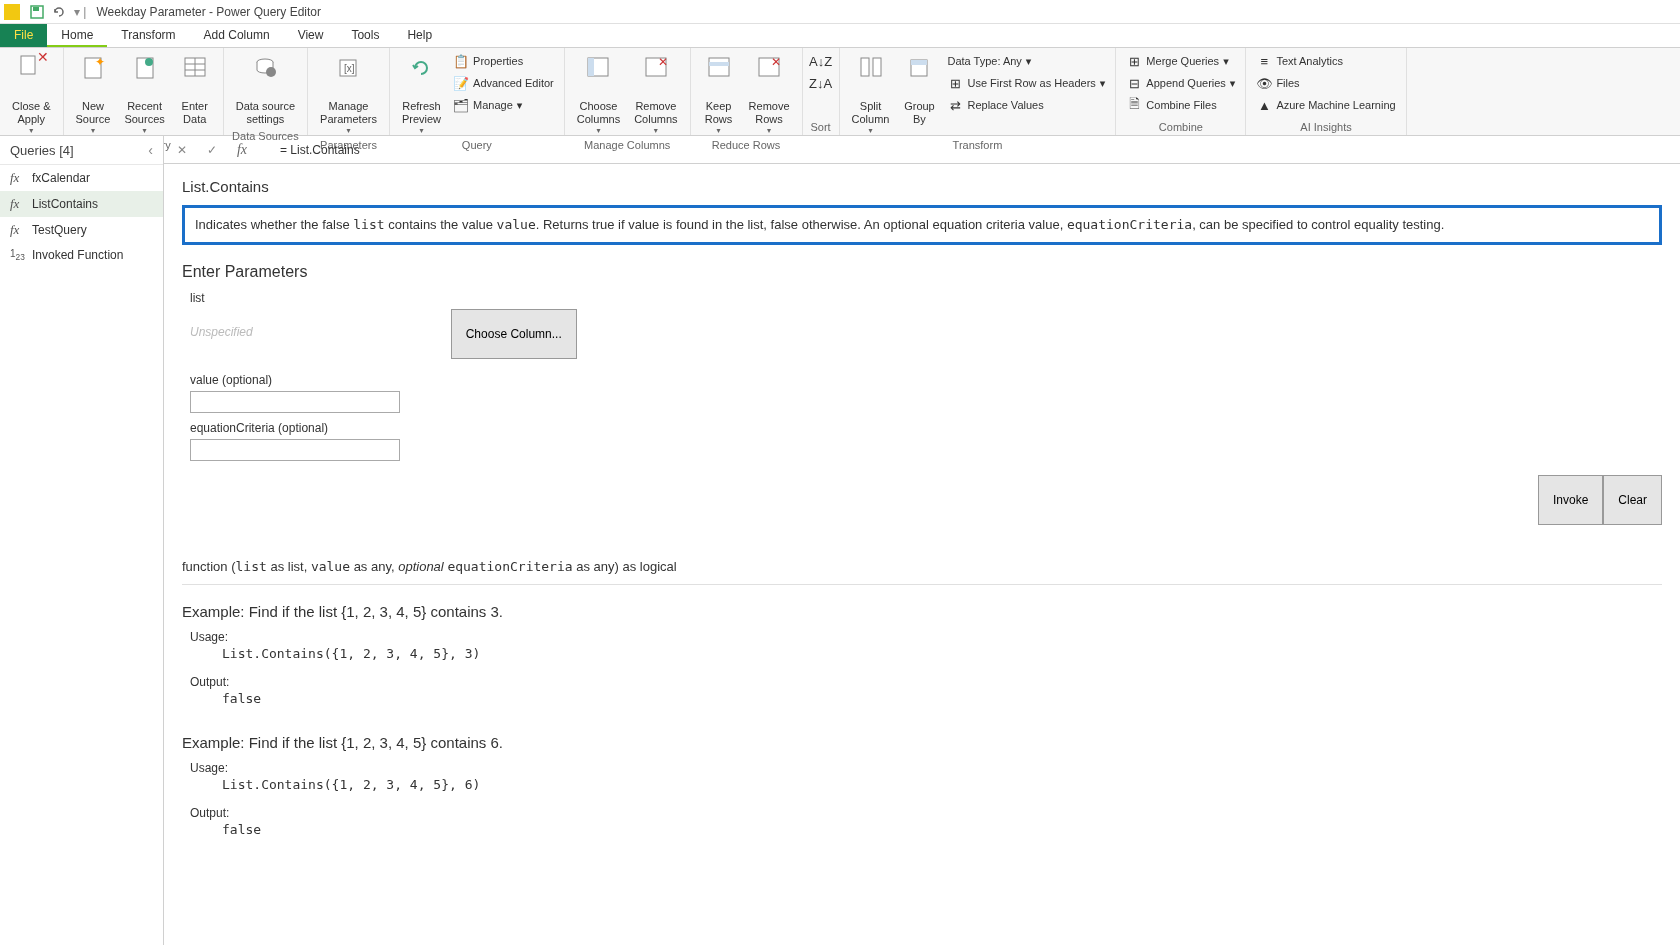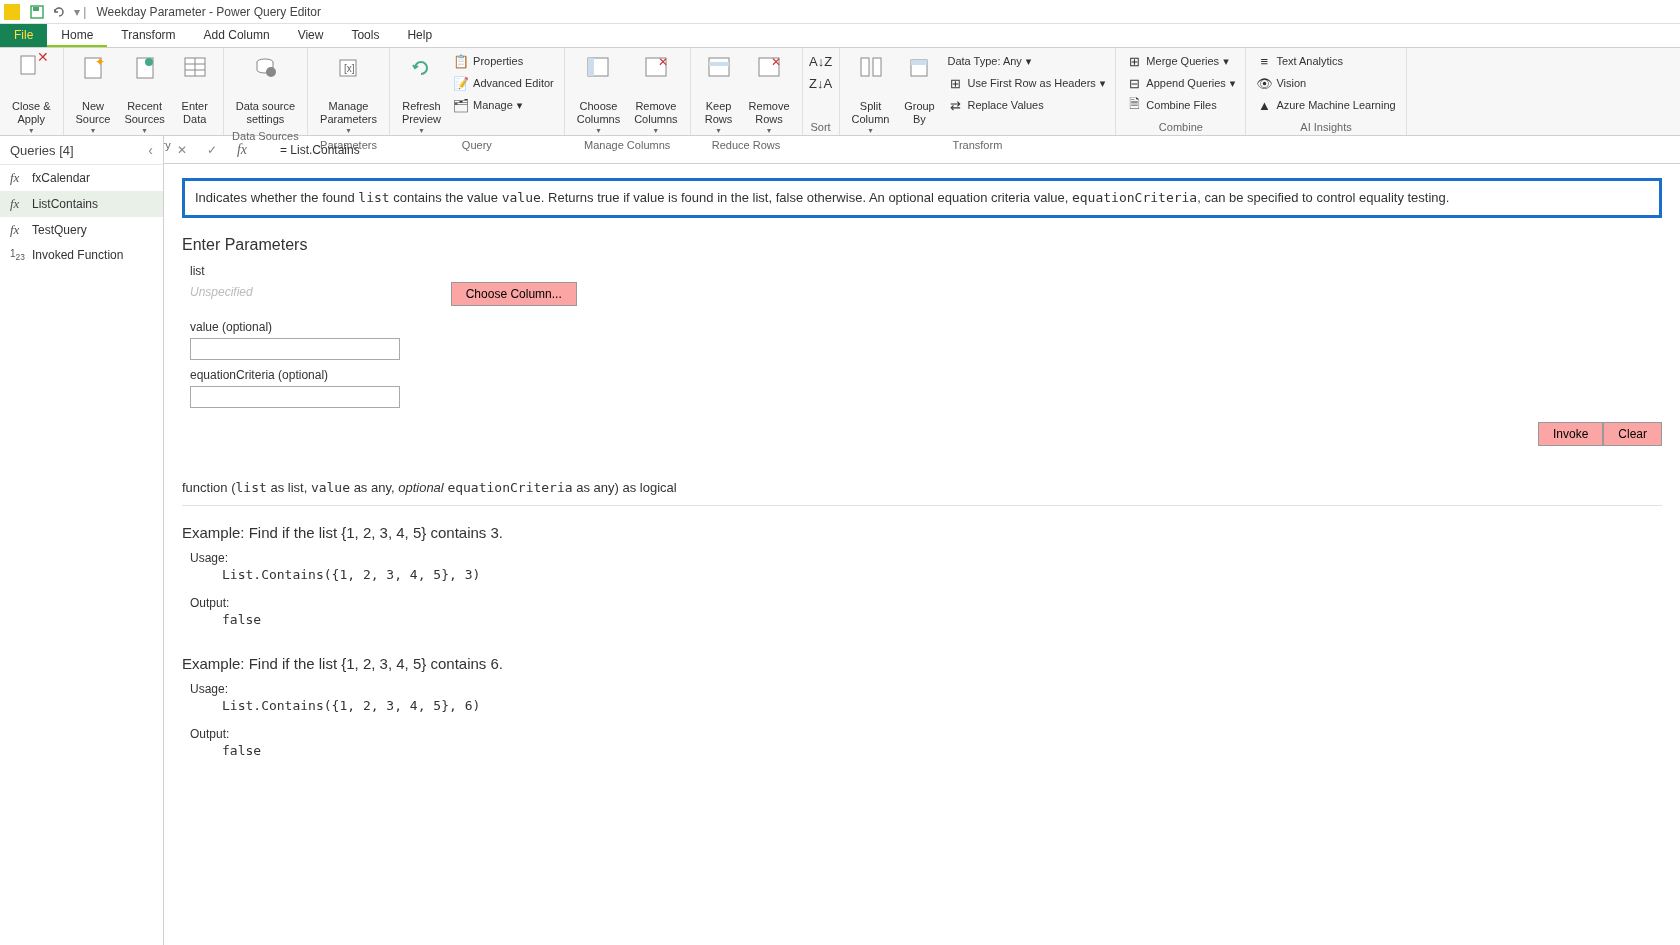--- a/index.html
+++ b/index.html
@@ -52,21 +52,21 @@
 
 .content-scroll { flex: 1; overflow-y: auto; padding: 14px 18px; }
 .fn-title { font-size: 15px; color: #333; margin-bottom: 10px; }
 .description-box { border: 3px solid #1a6fc9; padding: 8px 10px; font-size: 13px; line-height: 1.4; color: #333; margin-bottom: 18px; }
 .description-box .mono { font-family: Consolas, monospace; }
 .section-heading { font-size: 16px; color: #333; margin-bottom: 10px; }
 .param-label { font-size: 12px; color: #333; margin-bottom: 4px; margin-top: 6px; }
 .param-placeholder { font-size: 12px; color: #bbb; font-style: italic; margin-bottom: 4px; }
 .param-row { display: flex; align-items: center; gap: 24px; margin-bottom: 6px; }
 .param-input { width: 210px; height: 22px; border: 1px solid #aaa; padding: 2px 4px; font-size: 12px; }
-.btn { border: 1px solid #999; background: #fca5a5; padding: 4px 14px; font-size: 12px; cursor: pointer; }
+.btn { border: 1px solid #999; background: #e5e5e5; padding: 17px 14px; font-size: 12px; cursor: pointer; }
 .btn-row { display: flex; gap: 0; margin-top: 14px; margin-bottom: 24px; justify-content: flex-end; }
 .signature { font-size: 13px; color: #333; padding: 10px 0; border-bottom: 1px solid #e0e0e0; margin-bottom: 18px; }
 .signature .mono { font-family: Consolas, monospace; }
 .signature .opt { font-style: italic; }
 .example-heading { font-size: 15px; color: #333; margin-bottom: 10px; }
 .example-block { margin-bottom: 28px; padding-left: 8px; }
 .example-block .lbl { font-size: 12px; color: #333; margin-bottom: 2px; }
 .example-block .code { font-family: Consolas, monospace; font-size: 13px; color: #333; margin-bottom: 14px; margin-left: 32px; }
 
 svg.ico { width: 100%; height: 100%; }
@@ -363,21 +363,21 @@
 
   <div class="ribbon-group">
     <div class="ribbon-group-content">
       <div class="ribbon-col">
         <div class="ribbon-btn-small">
             <span class="icon">≡</span>
             <span>Text Analytics</span>
           </div>
         <div class="ribbon-btn-small">
             <span class="icon">👁</span>
-            <span>Vision</span>
+            <span>Files</span>
           </div>
         <div class="ribbon-btn-small">
             <span class="icon">▲</span>
             <span>Azure Machine Learning</span>
           </div>
       </div>
     </div>
     <div class="ribbon-group-label">AI Insights</div>
   </div>
 </div>
@@ -409,23 +409,24 @@
 
   <div class="main-content">
     <div class="formula-bar">
       <div class="fb-btn">✕</div>
       <div class="fb-btn">✓</div>
       <div class="fb-btn fx">fx</div>
       <span class="formula-text">= List.Contains</span>
     </div>
 
     <div class="content-scroll">
+      <div class="fn-title">List.Contains</div>
 
       <div class="description-box">
-        <span>Indicates whether the found </span><span class="mono">list</span><span> contains the value </span><span class="mono">value</span><span>. Returns true if value is found in the list, false otherwise. An optional equation criteria value, </span><span class="mono">equationCriteria</span><span>, can be specified to control equality testing.</span>
+        <span>Indicates whether the false </span><span class="mono">list</span><span> contains the value </span><span class="mono">value</span><span>. Returns true if value is found in the list, false otherwise. An optional equation criteria value, </span><span class="mono">equationCriteria</span><span>, can be specified to control equality testing.</span>
       </div>
 
       <div class="section-heading">Enter Parameters</div>
 
       <div style="padding-left:8px">
         <div class="param-label">list</div>
         <div class="param-row">
           <div class="param-placeholder">Unspecified</div>
           <div style="flex:0 0 150px"></div>
           <button class="btn">Choose Column...</button>

